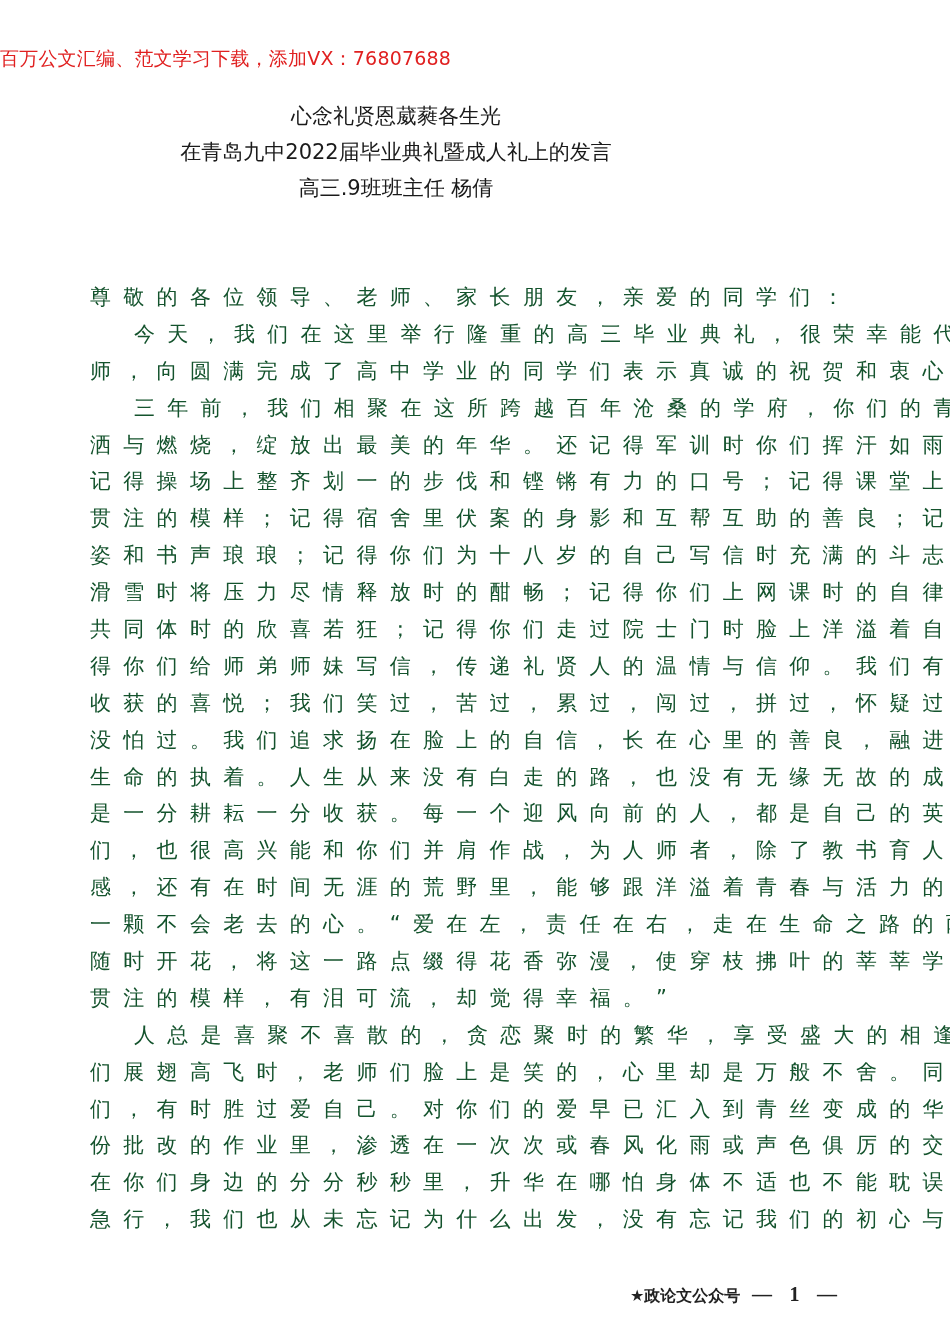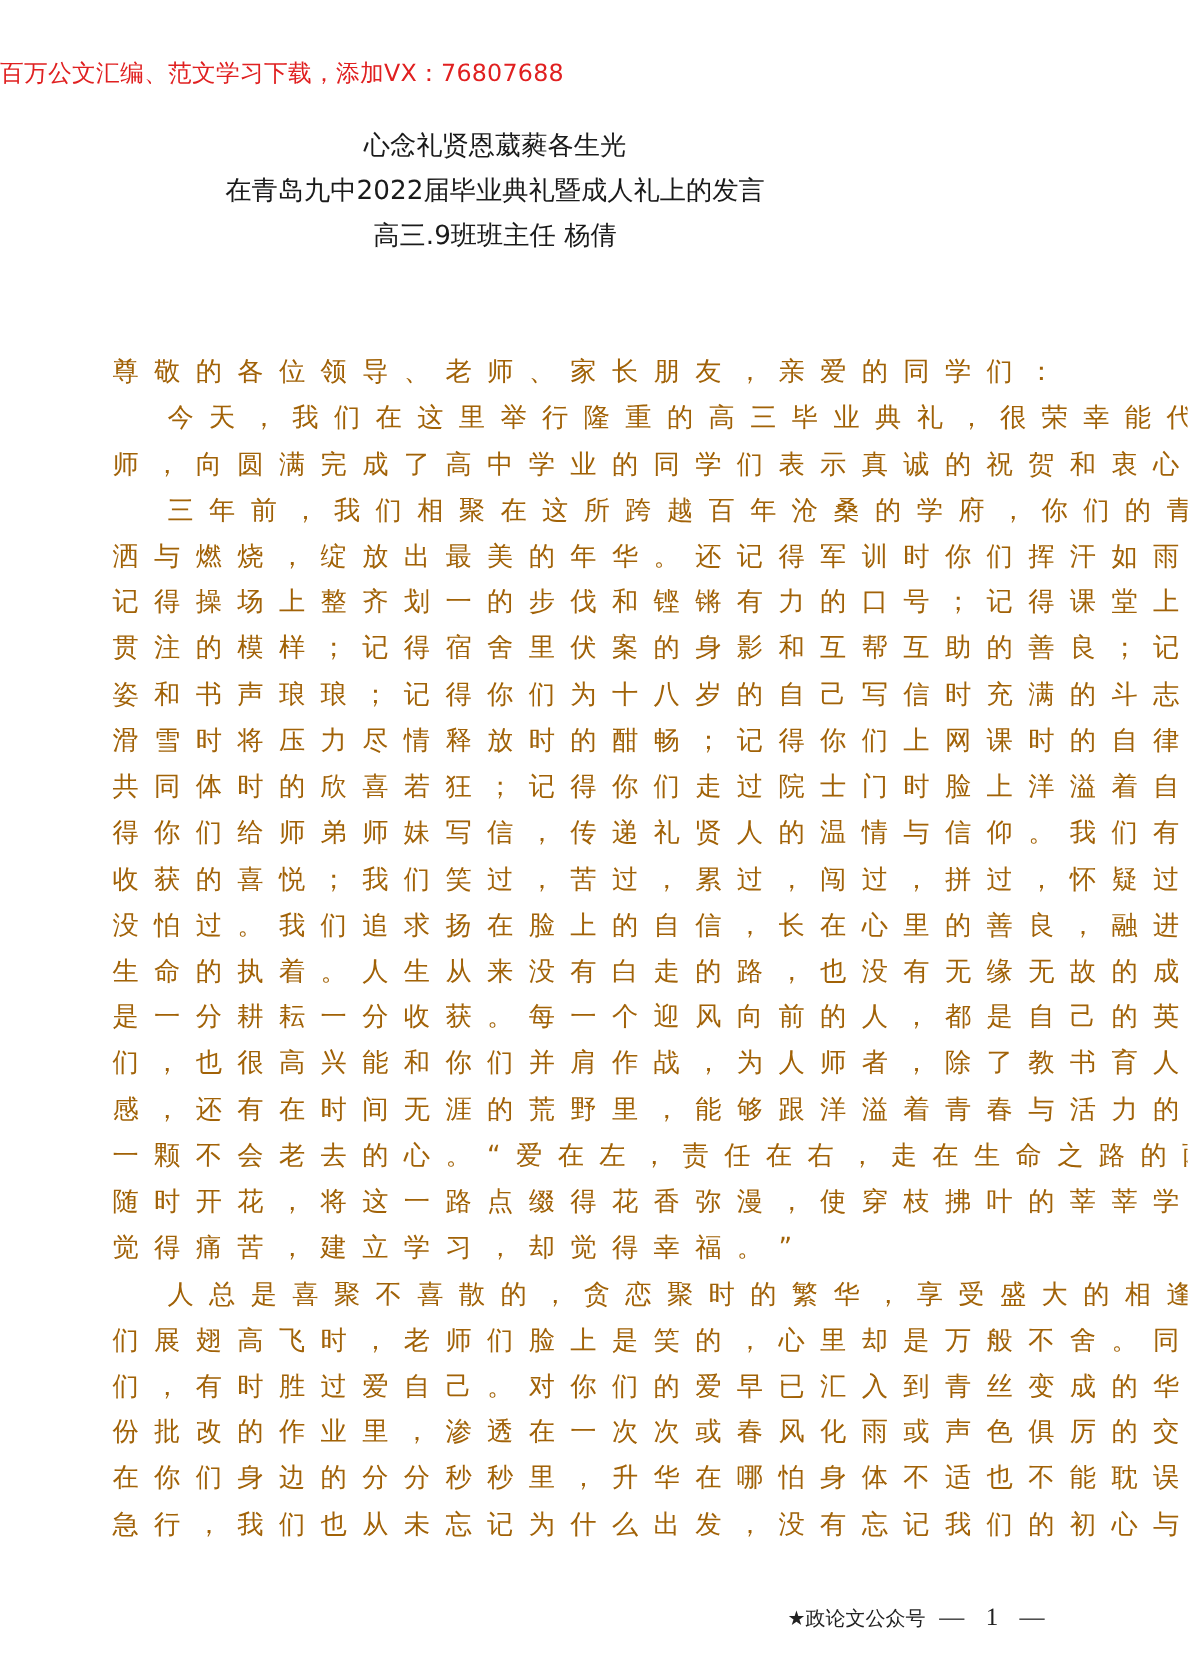--- a/index.html
+++ b/index.html
@@ -4,24 +4,24 @@
   <style>
     html, body { margin: 0; padding: 0; background: #ffffff; }
     body { width: 950px; height: 1344px; position: relative; overflow: hidden;
            font-family: "DejaVu Sans", "Liberation Sans", sans-serif; color: #1a1a1a; }
     .banner { position: absolute; top: 46px; left: 0; width: 950px; text-align: left;
               font-size: 19px; color: #e02020; letter-spacing: 0.2px; }
     .title-block { position: absolute; top: 98px; left: 0; width: 792px; text-align: center; }
     .title-line { font-size: 21px; line-height: 36px; height: 36px; color: #1a1a1a; }
     .body-text { position: absolute; top: 279px; left: 90px; width: 770px; }
     .line { font-size: 21px; line-height: 36.9px; height: 36.9px; white-space: nowrap;
-            letter-spacing: 12.3px; color: #a16207; }
+            letter-spacing: 12.3px; color: #14532d; }
     .line.indent { padding-left: 44px; }
     .footer { position: absolute; top: 1283px; left: 630px; font-size: 16px; color: #222;
-              white-space: nowrap; }
+              white-space: nowrap; font-weight: bold; }
     .footer .pg { font-family: "Liberation Serif", "DejaVu Serif", serif; font-size: 20px; margin: 0 6px; }
   </style>
 </head>
 <body>
 
 <div class="banner">百万公文汇编、范文学习下载，添加VX：76807688</div>
 
 <div class="title-block">
   <div class="title-line">心念礼贤恩葳蕤各生光</div>
   <div class="title-line">在青岛九中2022届毕业典礼暨成人礼上的发言</div>
@@ -41,21 +41,21 @@
     <div class="line">共同体时的欣喜若狂；记得你们走过院士门时脸上洋溢着自信，嘴角上扬；记</div>
     <div class="line">得你们给师弟师妹写信，传递礼贤人的温情与信仰。我们有艰难的跋涉，也有</div>
     <div class="line">收获的喜悦；我们笑过，苦过，累过，闯过，拼过，怀疑过，努力过，但从来</div>
     <div class="line">没怕过。我们追求扬在脸上的自信，长在心里的善良，融进血液的骨气，刻进</div>
     <div class="line">生命的执着。人生从来没有白走的路，也没有无缘无故的成功与荣光，有的只</div>
     <div class="line">是一分耕耘一分收获。每一个迎风向前的人，都是自己的英雄。很荣幸遇到你</div>
     <div class="line">们，也很高兴能和你们并肩作战，为人师者，除了教书育人的神圣感和成就</div>
     <div class="line">感，还有在时间无涯的荒野里，能够跟洋溢着青春与活力的你们在一起，拥有</div>
     <div class="line">一颗不会老去的心。“爱在左，责任在右，走在生命之路的两旁，随时撒种，</div>
     <div class="line">随时开花，将这一路点缀得花香弥漫，使穿枝拂叶的莘莘学子，踏着荆棘，不</div>
-    <div class="line">觉得痛苦，建立学习，却觉得幸福。”</div>
+    <div class="line">贯注的模样，有泪可流，却觉得幸福。”</div>
     <div class="line indent">人总是喜聚不喜散的，贪恋聚时的繁华，享受盛大的相逢和遇见，而在你</div>
     <div class="line">们展翅高飞时，老师们脸上是笑的，心里却是万般不舍。同学们，老师爱你</div>
     <div class="line">们，有时胜过爱自己。对你们的爱早已汇入到青丝变成的华发间，融入到一份</div>
     <div class="line">份批改的作业里，渗透在一次次或春风化雨或声色俱厉的交谈中，交织于陪伴</div>
     <div class="line">在你们身边的分分秒秒里，升华在哪怕身体不适也不能耽误课的坚持里。一路</div>
     <div class="line">急行，我们也从未忘记为什么出发，没有忘记我们的初心与使命。我们对你们</div>
   </div>
 
 <div class="footer">
   <span>★政论文公众号</span>

